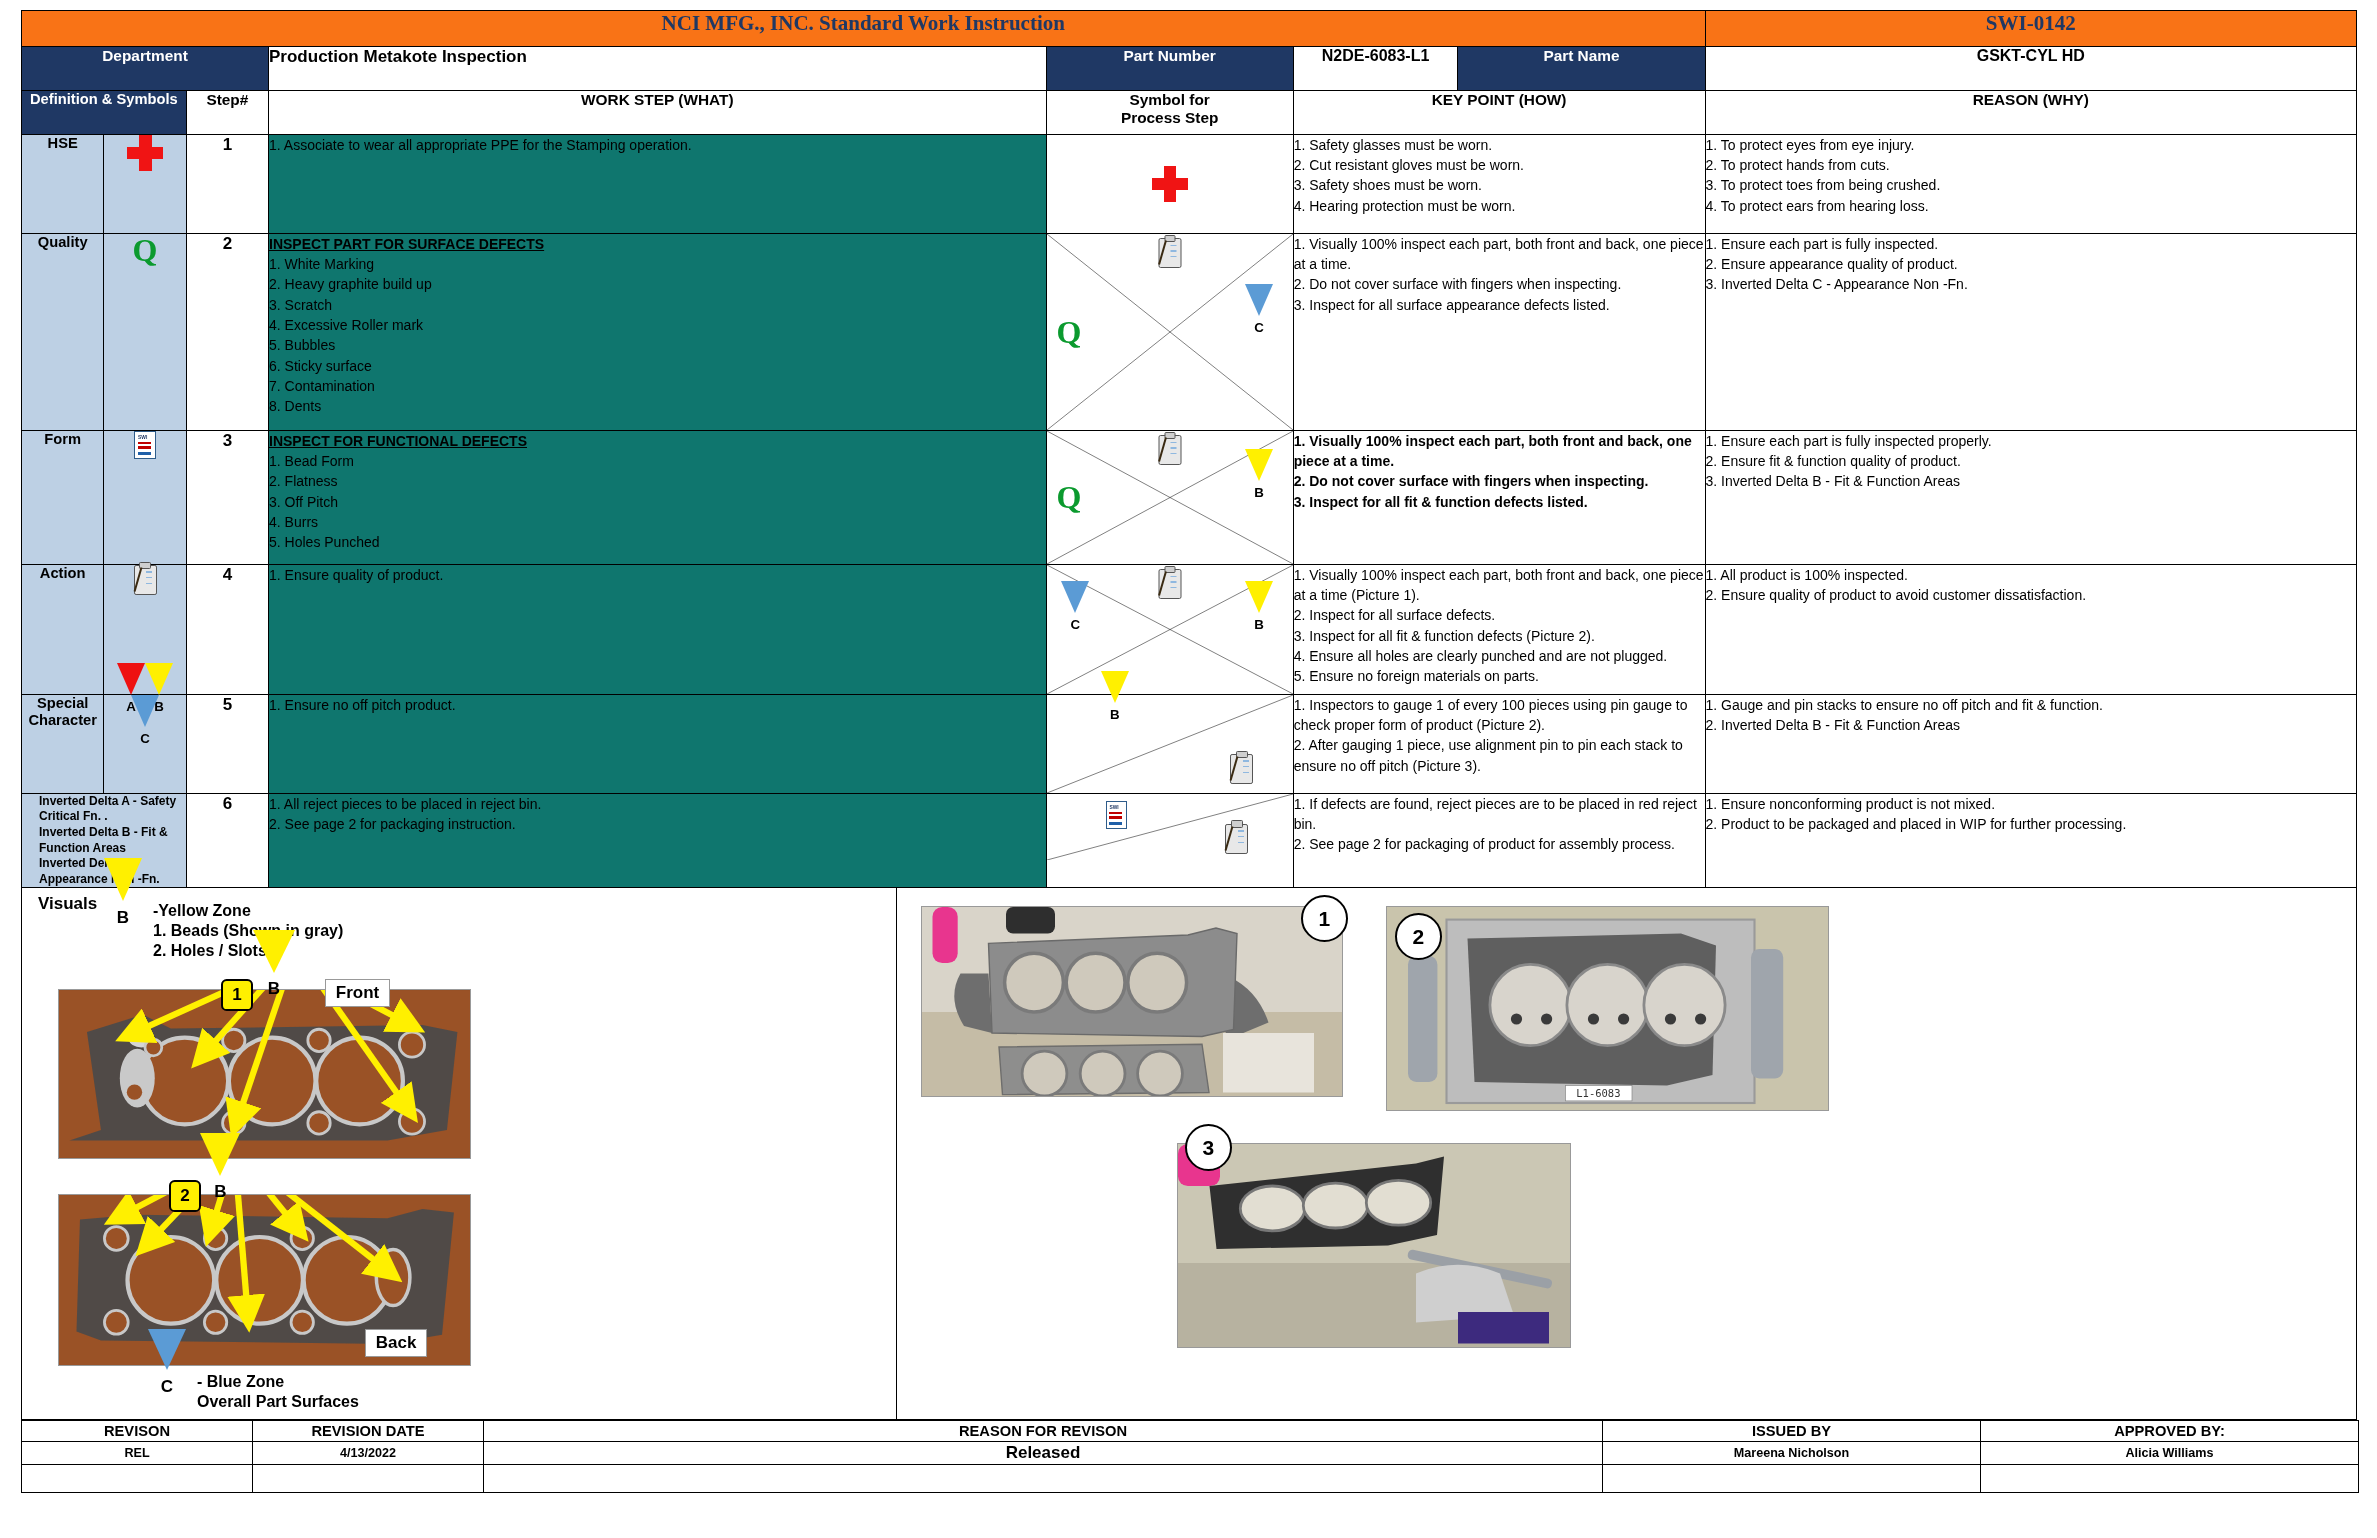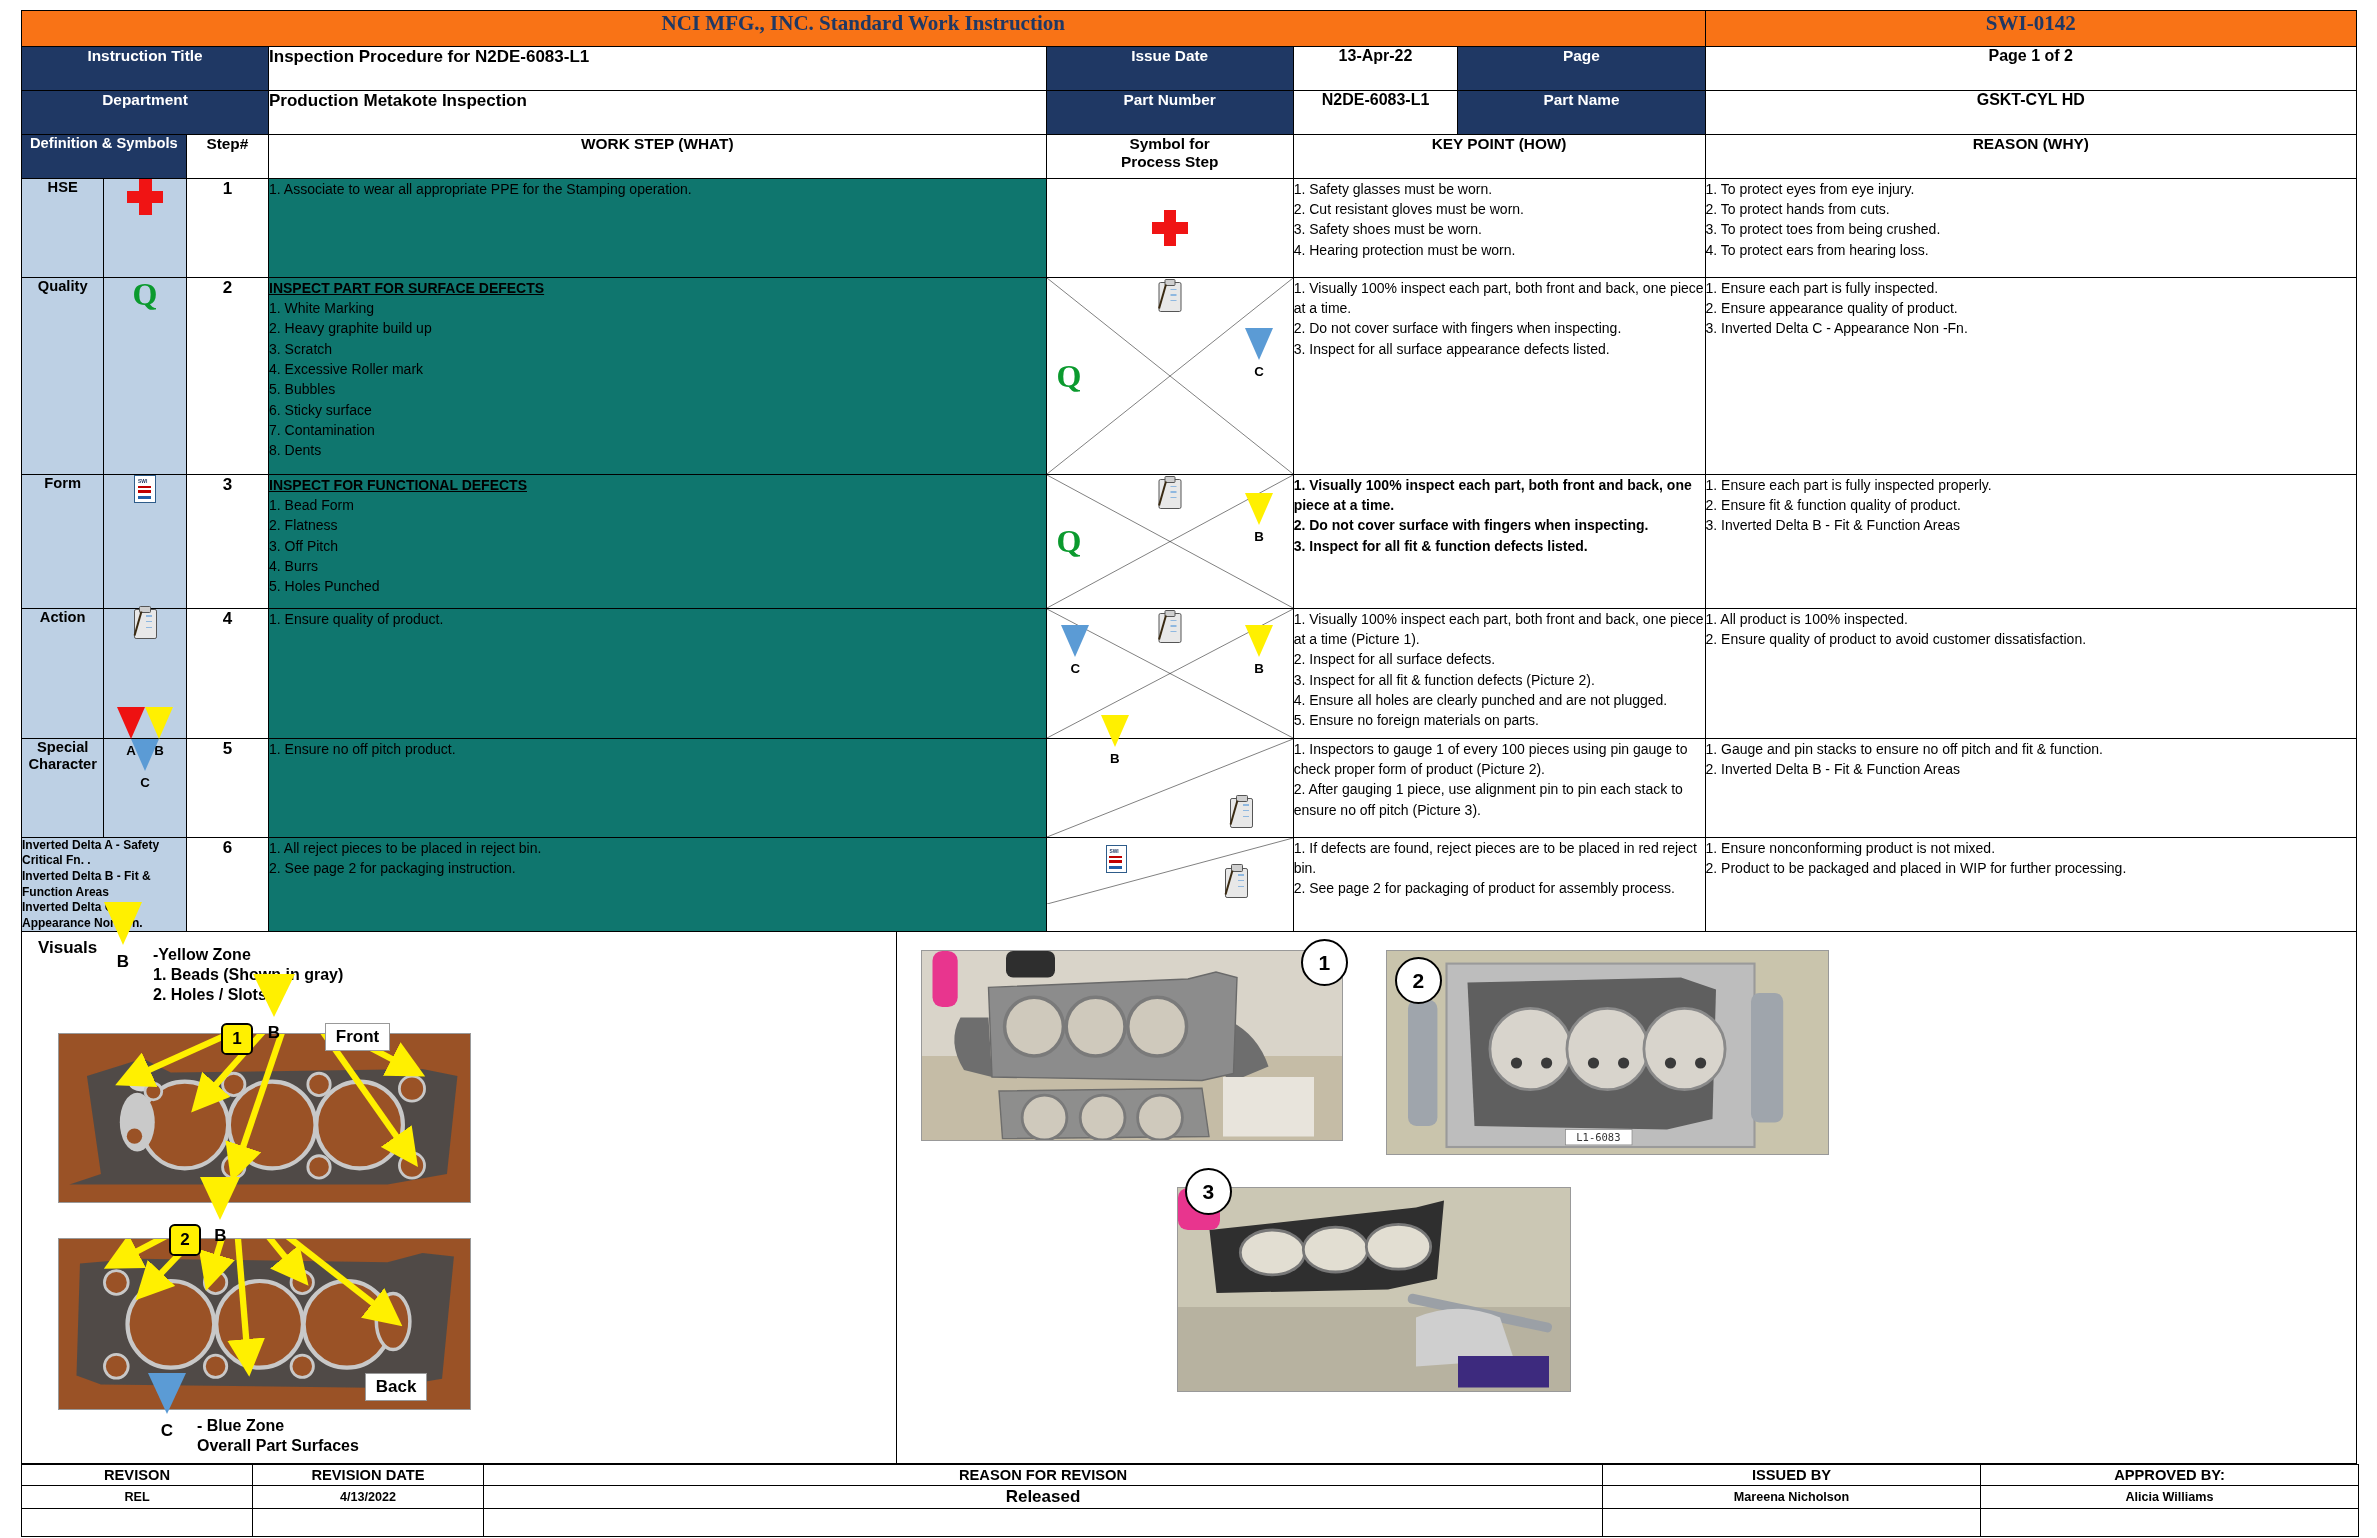--- a/index.html
+++ b/index.html
@@ -94,28 +94,20 @@
         <col style="width:154px">
         <col style="width:455px">
     </colgroup>
 
     <tbody>
         <tr>
       <td class="lgray" colspan="8" style="height:35px;">NCI MFG., INC. Standard Work Instruction</td>
       <td class="lgray" colspan="2">SWI-0142</td>
     </tr>
 
-    <tr>
-      <td class="navy" colspan="3" style="height:43px;">Instruction Title</td>
-      <td class="leftval" colspan="2">Inspection Procedure for N2DE-6083-L1</td>
-      <td class="navy">Issue Date</td>
-      <td class="valcell">13-Apr-22</td>
-      <td class="navy">Page</td>
-      <td class="valcell" colspan="2">Page 1 of 2</td>
-    </tr>
 
     <tr>
       <td class="navy" colspan="3" style="height:43px;">Department</td>
       <td class="leftval" colspan="2">Production Metakote Inspection</td>
       <td class="navy">Part Number</td>
       <td class="valcell">N2DE-6083-L1</td>
       <td class="navy">Part Name</td>
       <td class="valcell" colspan="2">GSKT-CYL HD</td>
     </tr>
 
@@ -302,21 +294,21 @@
         <div>1. Inspectors to gauge 1 of every 100 pieces using pin gauge to check proper form of product (Picture 2).</div>
         <div>2. After gauging 1 piece, use alignment pin to pin each stack to ensure no off pitch (Picture 3).</div>
       </td>
       <td class="reason" colspan="2">
         <div>1. Gauge and pin stacks to ensure no off pitch and fit &amp; function.</div>
         <div>2. Inverted Delta B - Fit &amp; Function Areas</div>
       </td>
     </tr>
 
     <tr>
-      <td class="defcell" colspan="2" style="height:66px;font-size:12px;text-align:left;padding-left:0;line-height:1.3;">
+      <td class="defcell" colspan="2" style="height:66px;font-size:12px;text-align:left;padding-left:17px;line-height:1.3;">
         <div>Inverted Delta A - Safety Critical Fn. .</div>
         <div>Inverted Delta B - Fit &amp; Function Areas</div>
         <div>Inverted Delta C  - Appearance Non -Fn.</div>
       </td>
       <td class="stepno">6</td>
       <td class="work" colspan="2">
         <div>1. All reject pieces to be placed in reject bin.</div>
         <div>2. See page 2 for packaging instruction.</div>
       </td>
       <td class="procsym">

